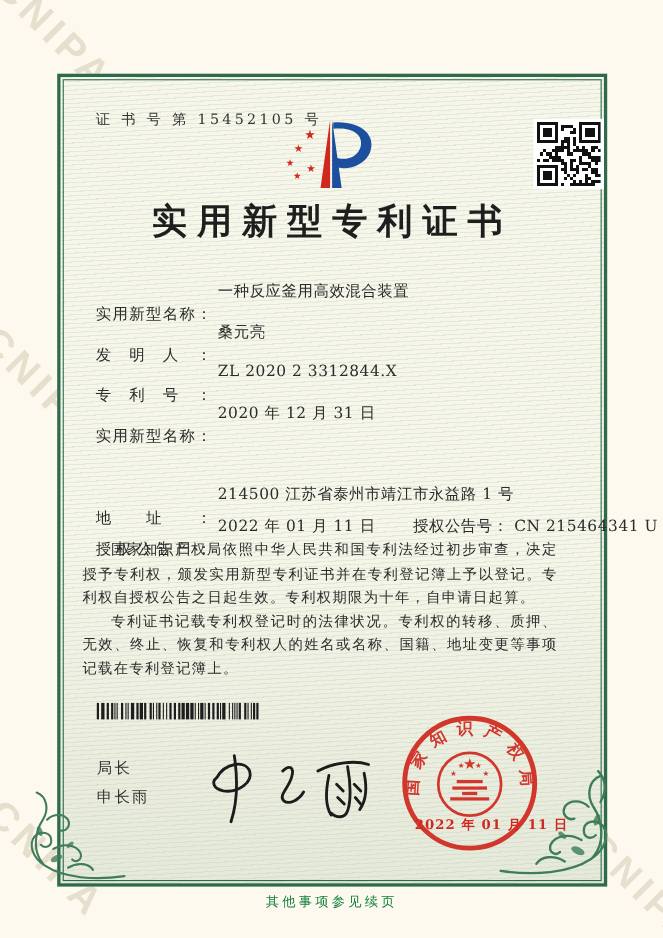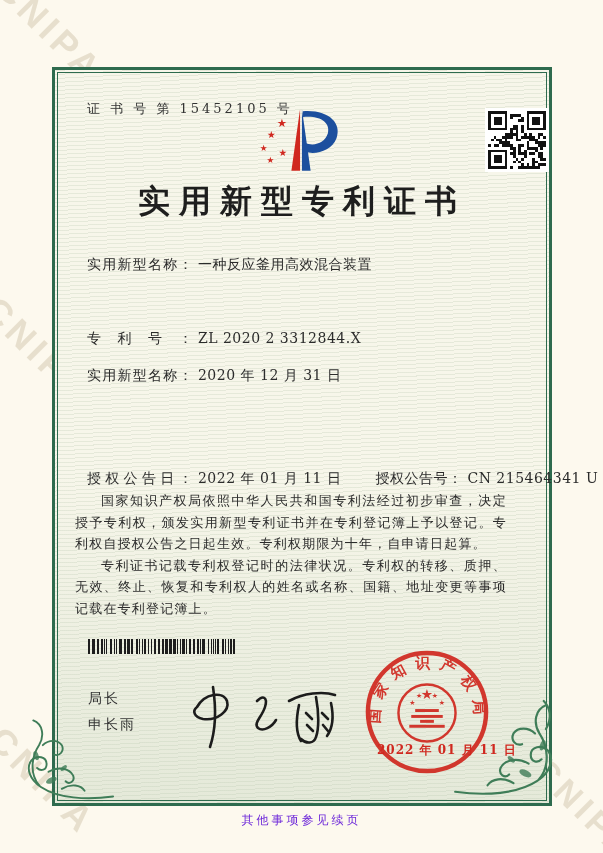--- a/index.html
+++ b/index.html
@@ -29,40 +29,40 @@
   .cert-no{left:32px;top:30px;font-size:13px;letter-spacing:3px;color:#333;}
   .logo{left:198px;top:30px;width:96px;height:84px;}
   .qr{left:430px;top:38px;width:58px;height:58px;background:#fff;padding:3px;}
   .title{
     left:0;top:110px;width:100%;text-align:center;
     font-size:32px;font-weight:bold;letter-spacing:9px;color:#1e1e1e;
   }
   .field{left:32px;width:440px;font-size:14px;letter-spacing:.5px;white-space:nowrap;}
   .field .lab{
     display:inline-block;width:106px;text-align:justify;text-align-last:justify;
-    vertical-align:top;color:#2b2b2b;
+    vertical-align:top;color:#2b2b2b;margin-top:21px;
   }
   .field .lab2{display:inline;color:#2b2b2b;}
   .field .val{color:#2b2b2b;}
   .pair2{margin-left:34px;}
   .paras{left:20px;top:420px;width:432px;font-size:13px;line-height:21.5px;
     letter-spacing:1.2px;text-align:justify;color:#2b2b2b;}
   .paras p{margin:0;text-indent:2em;}
   .barcode{left:33px;top:569px;width:152px;height:15px;display:flex;align-items:stretch;}
   .barcode i{display:block;height:100%;}
   .signer{left:33px;font-family:"Liberation Sans","DejaVu Sans",sans-serif;
     font-size:14px;letter-spacing:2px;color:#333;}
   .signature{left:118px;top:605px;width:180px;height:84px;}
   .seal{left:308px;top:578px;width:128px;height:128px;opacity:.92;}
   .seal-date{left:322px;top:672px;width:130px;font-size:12px;letter-spacing:1px;
     color:#d0281f;font-weight:bold;white-space:nowrap;}
   .pagenum{left:0;top:708px;width:100%;text-align:center;font-size:10px;
     letter-spacing:2px;color:#444;}
   .note{position:absolute;left:0;top:812px;width:100%;text-align:center;
-    font-size:12px;letter-spacing:3px;color:#6d28d9;}
+    font-size:12px;letter-spacing:3px;color:#15803d;}
   .flourish{position:absolute;pointer-events:none;}
   .fl-left{left:20px;top:712px;width:95px;height:92px;}
   .fl-right{right:42px;top:690px;width:108px;height:116px;transform:scaleX(-1);}
 </style>
 </head>
 <body>
 
 <div class="page">
 
   <span class="wm" style="left:-18px;top:8px;font-size:36px;">CNIPA</span>
@@ -311,27 +311,35 @@
         <rect x="17" y="20" width="1" height="1" fill="#111"></rect>
         <rect x="18" y="20" width="1" height="1" fill="#111"></rect>
       </svg>
 
     <div class="abs title">实用新型专利证书</div>
 
     <div class="abs field" style="top:186px;">
       <span class="lab">实用新型名称：</span>
       <span class="val">一种反应釜用高效混合装置</span>
     </div>
+    <div class="abs field" style="top:223px;">
+      <span class="lab">发明人：</span>
+      <span class="val">桑元亮</span>
+    </div>
     <div class="abs field" style="top:260px;">
       <span class="lab">专利号：</span>
       <span class="val">ZL 2020 2 3312844.X</span>
     </div>
     <div class="abs field" style="top:297px;">
       <span class="lab">实用新型名称：</span>
       <span class="val">2020 年 12 月 31 日</span>
+    </div>
+    <div class="abs field" style="top:371px;">
+      <span class="lab">地址：</span>
+      <span class="val">214500 江苏省泰州市靖江市永益路 1 号</span>
     </div>
     <div class="abs field" style="top:400px;">
       <span class="lab">授权公告日：</span>
       <span class="val">2022 年 01 月 11 日</span><span class="pair2"><span class="lab2">授权公告号：</span>
       <span class="val">CN 215464341 U</span></span>
     </div>
 
     <div class="abs paras">
       <p>国家知识产权局依照中华人民共和国专利法经过初步审查，决定授予专利权，颁发实用新型专利证书并在专利登记簿上予以登记。专利权自授权公告之日起生效。专利权期限为十年，自申请日起算。</p>
       <p>专利证书记载专利权登记时的法律状况。专利权的转移、质押、无效、终止、恢复和专利权人的姓名或名称、国籍、地址变更等事项记载在专利登记簿上。</p>

